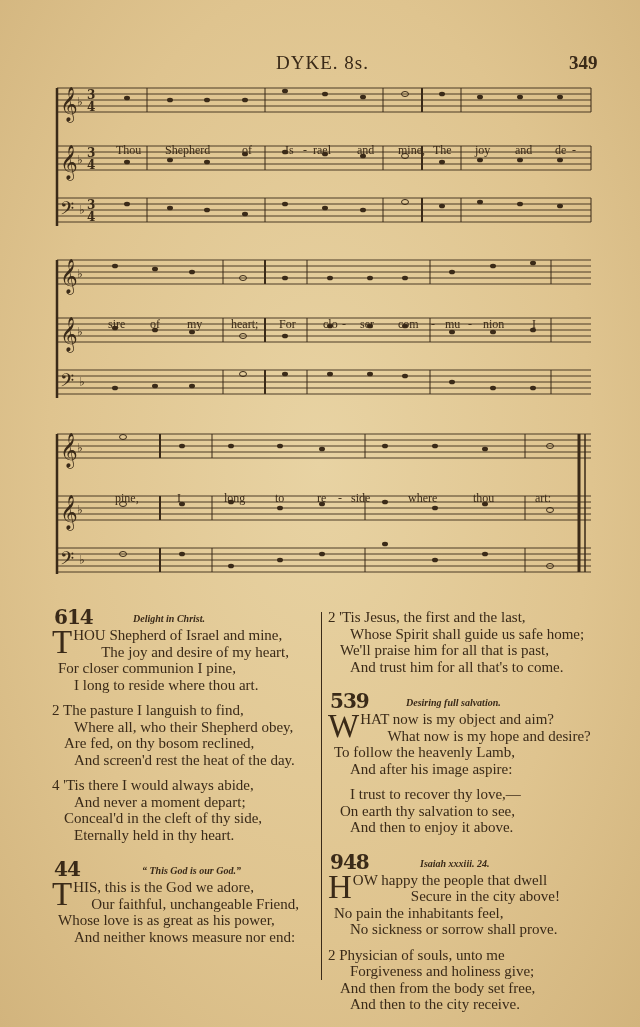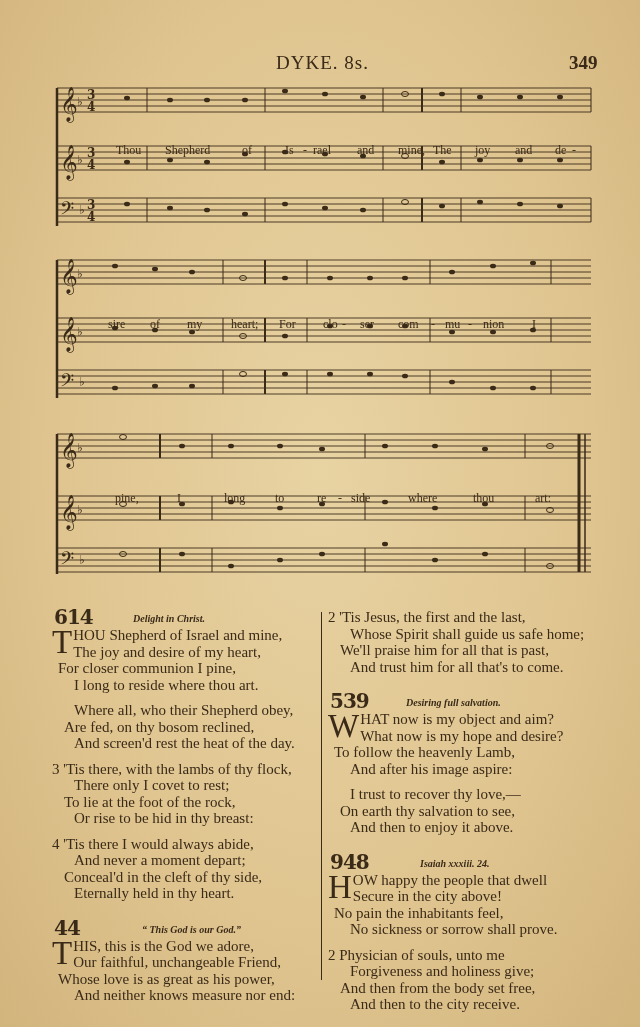--- a/index.html
+++ b/index.html
@@ -22,21 +22,21 @@
   .col { position:absolute; top:605px; }
   .col-left { left:52px; width:265px; }
   .col-right { left:328px; width:290px; }
   .divider { position:absolute; left:321px; top:612px; width:1px; height:368px; background:#3a2a18; }
 
   .hymn { position:relative; margin-bottom:14px; }
   .hymn-head { height:22px; position:relative; }
   .hymn-num { font-weight:bold; font-size:20px; position:absolute; left:2px; top:0; font-family:"DejaVu Serif", serif; letter-spacing:-1px; }
   .hymn-sub { font-style:italic; font-size:10px; position:absolute; top:8px; font-weight:bold; }
   .line { font-size:15px; line-height:16.5px; white-space:nowrap; }
-  .ind1 { padding-left:17px; }
+  .ind1 { padding-left:17px;text-align:center; }
   .ind0 { padding-left:6px; }
   .ind2 { padding-left:22px; }
   .stanza { margin-bottom:9px; }
   .dropcap { float:left; font-size:33px; line-height:28px; margin-right:1px; margin-top:1px; }
 </style>
 </head>
 <body>
 
 <div class="page-header">
   <span class="tune-title">DYKE.  8s.</span>
@@ -357,29 +357,24 @@
       <span class="hymn-sub" style="left:81px">Delight in Christ.</span>
     </div>
     <div class="stanza">
       <span class="dropcap">T</span>
       <div class="line">HOU Shepherd of Israel and mine,</div>
       <div class="line ind1">The joy and desire of my heart,</div>
       <div class="line ind0" style="clear:left">For closer communion I pine,</div>
       <div class="line ind2">I long to reside where thou art.</div>
     </div>
     <div class="stanza">
+      <div class="line"><span>2</span> <span>The pasture I languish to find,</span></div>
       <div class="line ind2">Where all, who their Shepherd obey,</div>
       <div class="line" style="padding-left:12px">Are fed, on thy bosom reclined,</div>
       <div class="line ind2">And screen'd rest the heat of the day.</div>
-    </div>
-    <div class="stanza">
-      <div class="line"><span>3</span> <span>'Tis there, with the lambs of thy flock,</span></div>
-      <div class="line ind2">There only I covet to rest;</div>
-      <div class="line" style="padding-left:12px">To lie at the foot of the rock,</div>
-      <div class="line ind2">Or rise to be hid in thy breast:</div>
     </div>
     <div class="stanza">
       <div class="line"><span>4</span> <span>'Tis there I would always abide,</span></div>
       <div class="line ind2">And never a moment depart;</div>
       <div class="line" style="padding-left:12px">Conceal'd in the cleft of thy side,</div>
       <div class="line ind2">Eternally held in thy heart.</div>
     </div>
   </div>
 
   <div class="hymn" style="margin-top:14px">

